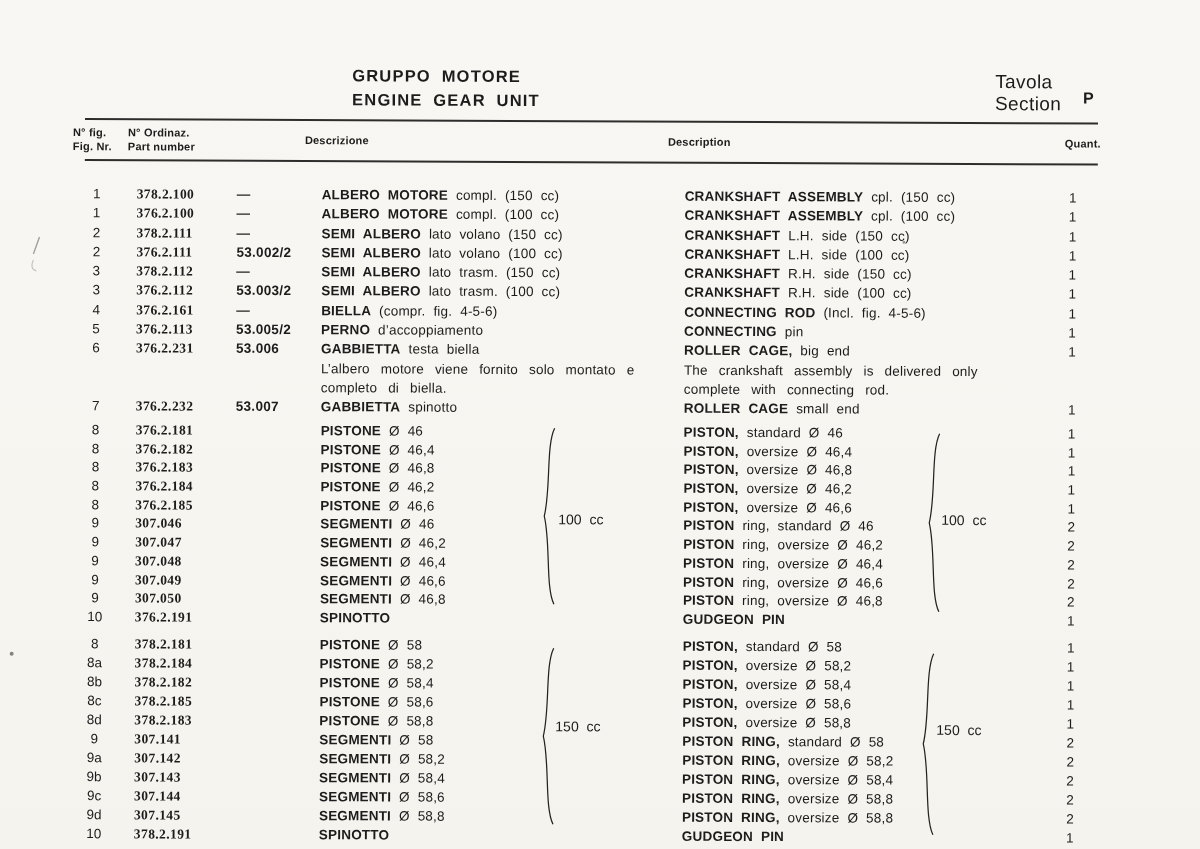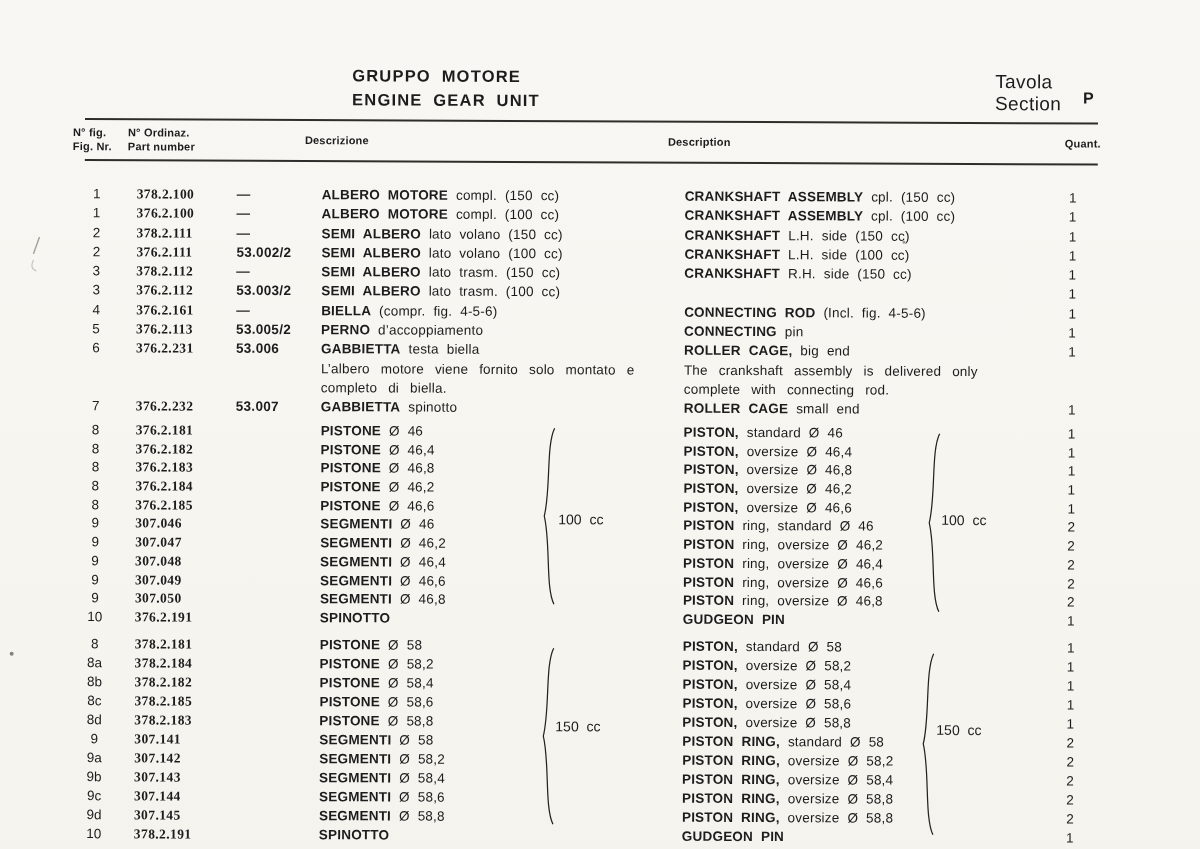--- a/index.html
+++ b/index.html
@@ -132,20 +132,21 @@
         <span class="c-ref">—</span>
         <span class="c-it"><b>SEMI ALBERO</b> lato trasm. (150 cc)</span>
         <span class="c-en"><b>CRANKSHAFT</b> R.H. side (150 cc)</span>
         <span class="c-qty">1</span>
       </div>
       <div class="row">
         <span class="c-fig">3</span>
         <span class="c-part">376.2.112</span>
         <span class="c-ref">53.003/2</span>
         <span class="c-it"><b>SEMI ALBERO</b> lato trasm. (100 cc)</span>
+        <span class="c-en"><b>CRANKSHAFT</b> R.H. side (100 cc)</span>
         <span class="c-qty">1</span>
       </div>
       <div class="row">
         <span class="c-fig">4</span>
         <span class="c-part">376.2.161</span>
         <span class="c-ref">—</span>
         <span class="c-it"><b>BIELLA</b> (compr. fig. 4-5-6)</span>
         <span class="c-en"><b>CONNECTING ROD</b> (Incl. fig. 4-5-6)</span>
         <span class="c-qty">1</span>
       </div>

